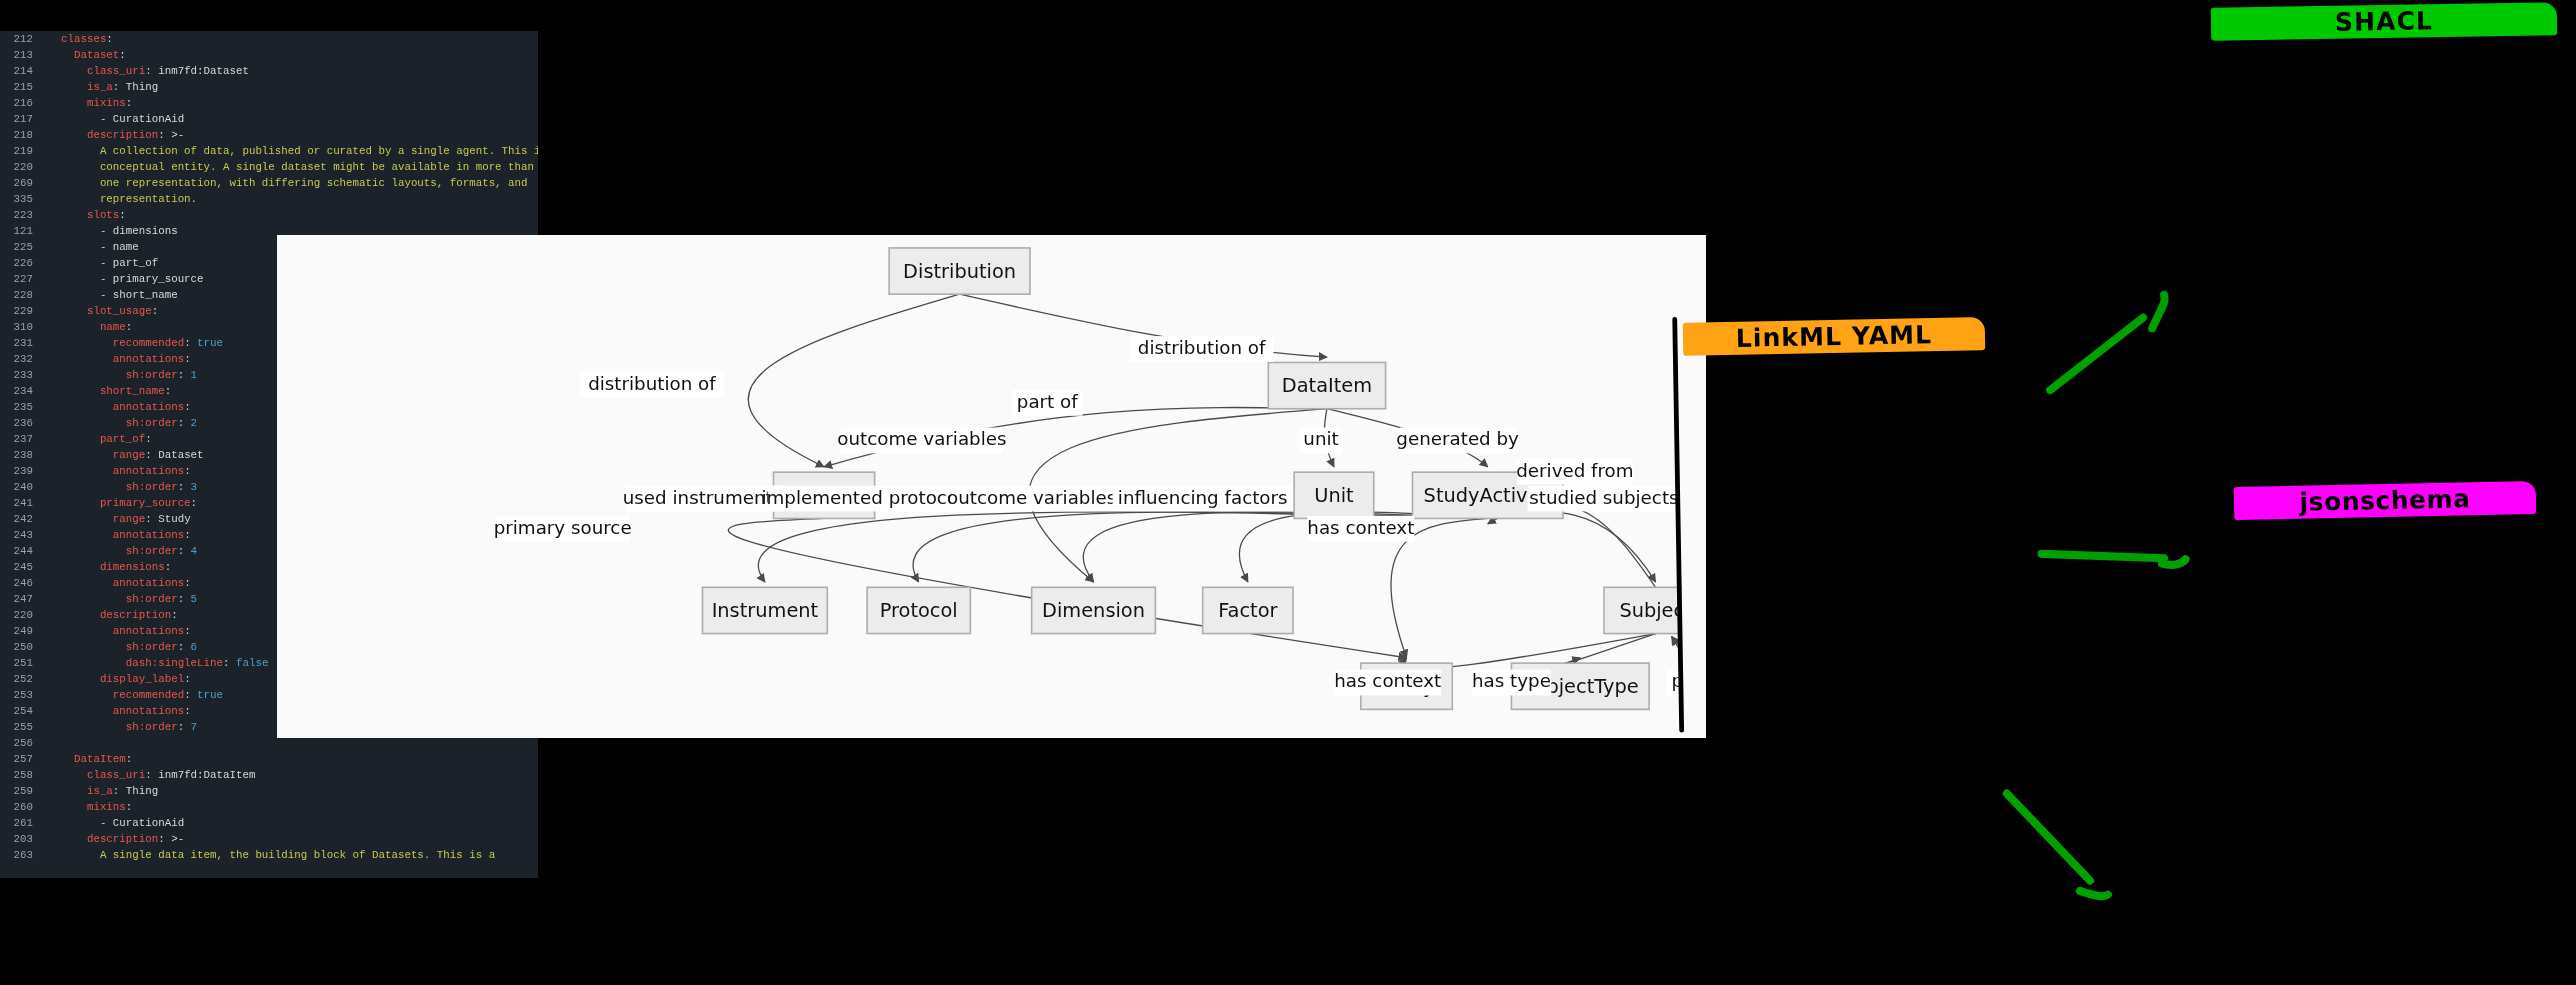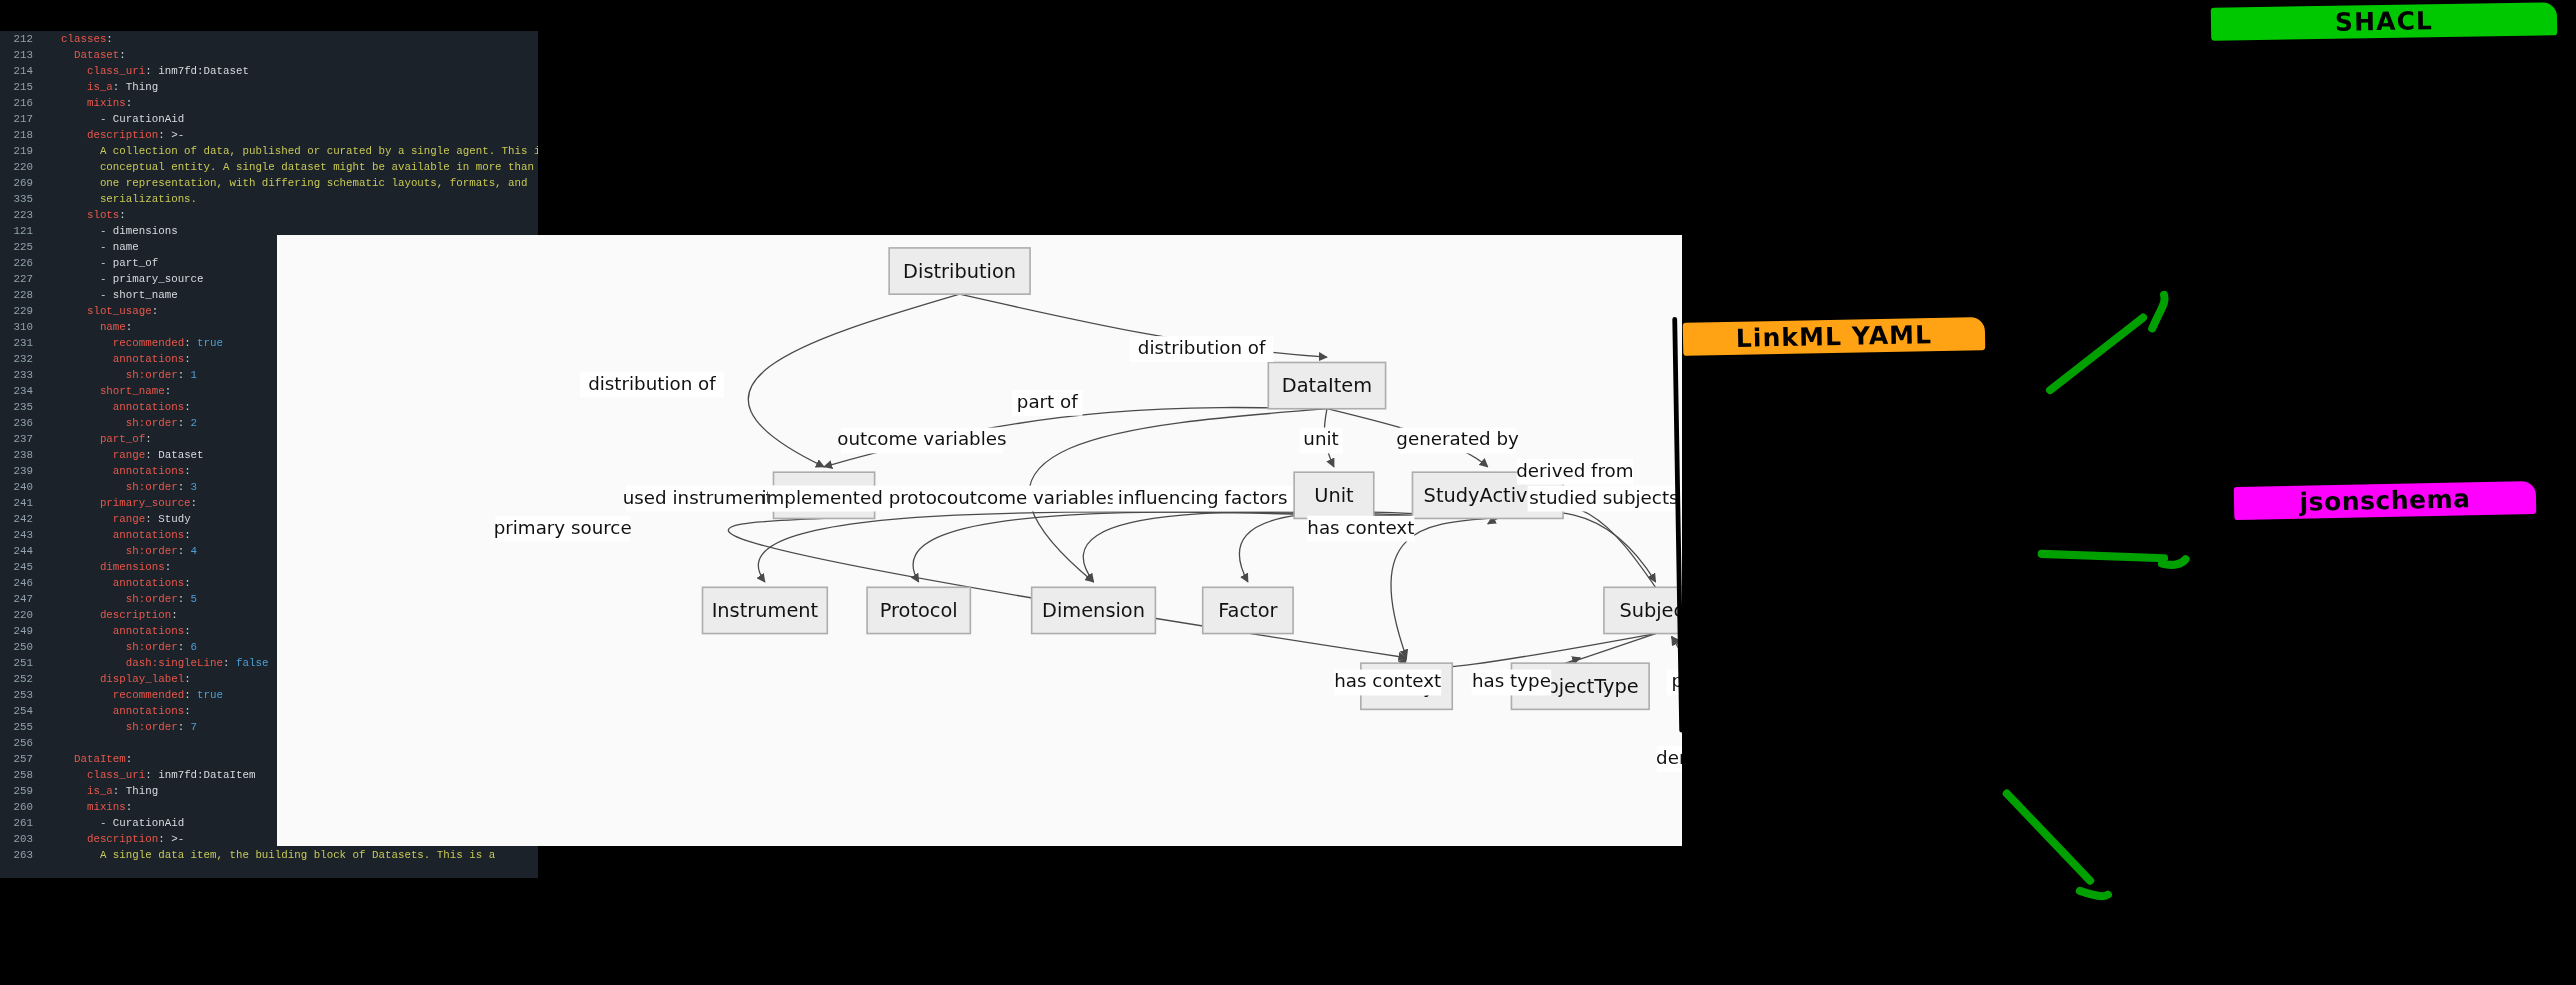--- a/index.html
+++ b/index.html
@@ -24,22 +24,22 @@
   }
   .ct{flex:1 1 auto;margin-left:15px;}
   .k{color:#e8584a;}   
   .p{color:#c9d1d9;}   
   .s{color:#d7dae0;}   
   .str{color:#c8c954;} 
   .num{color:#4c9fd4;} 
 
   
   #diagram-panel{
-    position:absolute;left:277px;top:235px;width:1405px;height:611px;
-    background:#fafafa;overflow:hidden;
+    position:absolute;left:277px;top:235px;width:1405px;height:503px;
+    background:#fafafa;overflow:hidden;padding-left:24px;
   }
   #diagram-svg{position:absolute;left:0;top:0;width:1405px;height:611px;}
   .node rect{
     fill:#ececec;stroke:#adadad;stroke-width:3;
   }
   .node text{
     font-family:"DejaVu Sans", sans-serif;font-size:36px;fill:#121212;
     text-anchor:middle;dominant-baseline:middle;
   }
   .edge{fill:none;stroke:#4a4a4a;stroke-width:2.4;}
@@ -80,21 +80,21 @@
     <div class="code-line"><span class="ln">212</span><span class="ct"><span class="k">classes</span><span class="p">:</span></span></div>
     <div class="code-line"><span class="ln">213</span><span class="ct"><span class="p">  </span><span class="k">Dataset</span><span class="p">:</span></span></div>
     <div class="code-line"><span class="ln">214</span><span class="ct"><span class="p">    </span><span class="k">class_uri</span><span class="p">: </span><span class="s">inm7fd:Dataset</span></span></div>
     <div class="code-line"><span class="ln">215</span><span class="ct"><span class="p">    </span><span class="k">is_a</span><span class="p">: </span><span class="s">Thing</span></span></div>
     <div class="code-line"><span class="ln">216</span><span class="ct"><span class="p">    </span><span class="k">mixins</span><span class="p">:</span></span></div>
     <div class="code-line"><span class="ln">217</span><span class="ct"><span class="p">      - </span><span class="s">CurationAid</span></span></div>
     <div class="code-line"><span class="ln">218</span><span class="ct"><span class="p">    </span><span class="k">description</span><span class="p">: </span><span class="s">&gt;-</span></span></div>
     <div class="code-line"><span class="ln">219</span><span class="ct"><span class="str">      A collection of data, published or curated by a single agent. This is a</span></span></div>
     <div class="code-line"><span class="ln">220</span><span class="ct"><span class="str">      conceptual entity. A single dataset might be available in more than</span></span></div>
     <div class="code-line"><span class="ln">269</span><span class="ct"><span class="str">      one representation, with differing schematic layouts, formats, and</span></span></div>
-    <div class="code-line"><span class="ln">335</span><span class="ct"><span class="str">      serializations.</span></span></div>
+    <div class="code-line"><span class="ln">335</span><span class="ct"><span class="str">      representation.</span></span></div>
     <div class="code-line"><span class="ln">223</span><span class="ct"><span class="p">    </span><span class="k">slots</span><span class="p">:</span></span></div>
     <div class="code-line"><span class="ln">121</span><span class="ct"><span class="p">      - </span><span class="s">dimensions</span></span></div>
     <div class="code-line"><span class="ln">225</span><span class="ct"><span class="p">      - </span><span class="s">name</span></span></div>
     <div class="code-line"><span class="ln">226</span><span class="ct"><span class="p">      - </span><span class="s">part_of</span></span></div>
     <div class="code-line"><span class="ln">227</span><span class="ct"><span class="p">      - </span><span class="s">primary_source</span></span></div>
     <div class="code-line"><span class="ln">228</span><span class="ct"><span class="p">      - </span><span class="s">short_name</span></span></div>
     <div class="code-line"><span class="ln">229</span><span class="ct"><span class="p">    </span><span class="k">slot_usage</span><span class="p">:</span></span></div>
     <div class="code-line"><span class="ln">310</span><span class="ct"><span class="p">      </span><span class="k">name</span><span class="p">:</span></span></div>
     <div class="code-line"><span class="ln">231</span><span class="ct"><span class="p">        </span><span class="k">recommended</span><span class="p">: </span><span class="num">true</span></span></div>
     <div class="code-line"><span class="ln">232</span><span class="ct"><span class="p">        </span><span class="k">annotations</span><span class="p">:</span></span></div>

